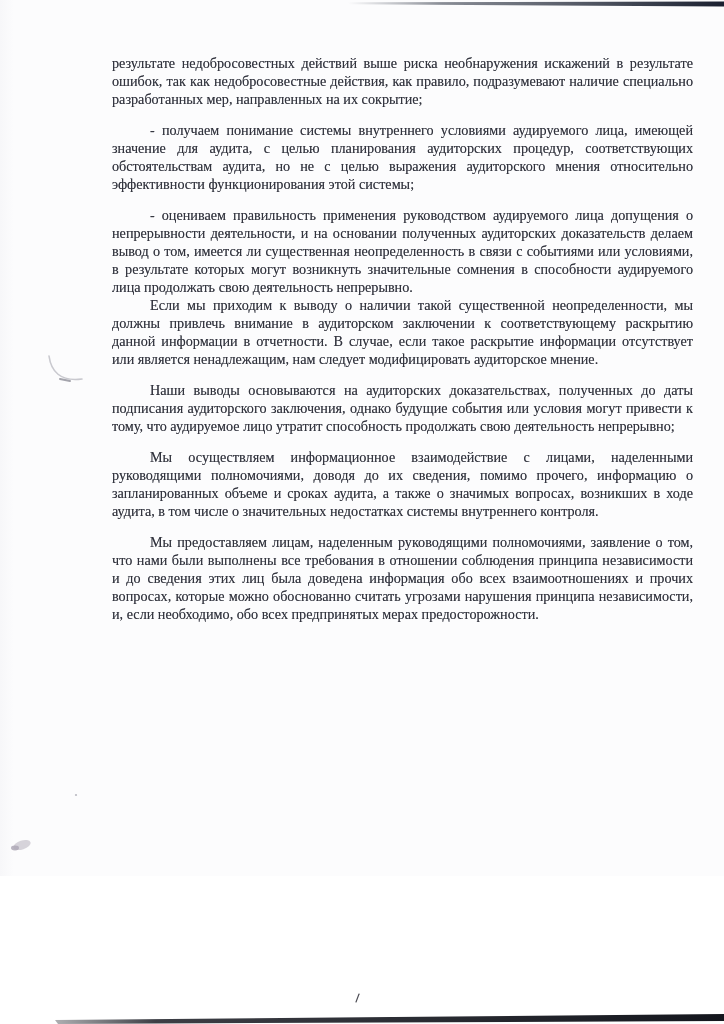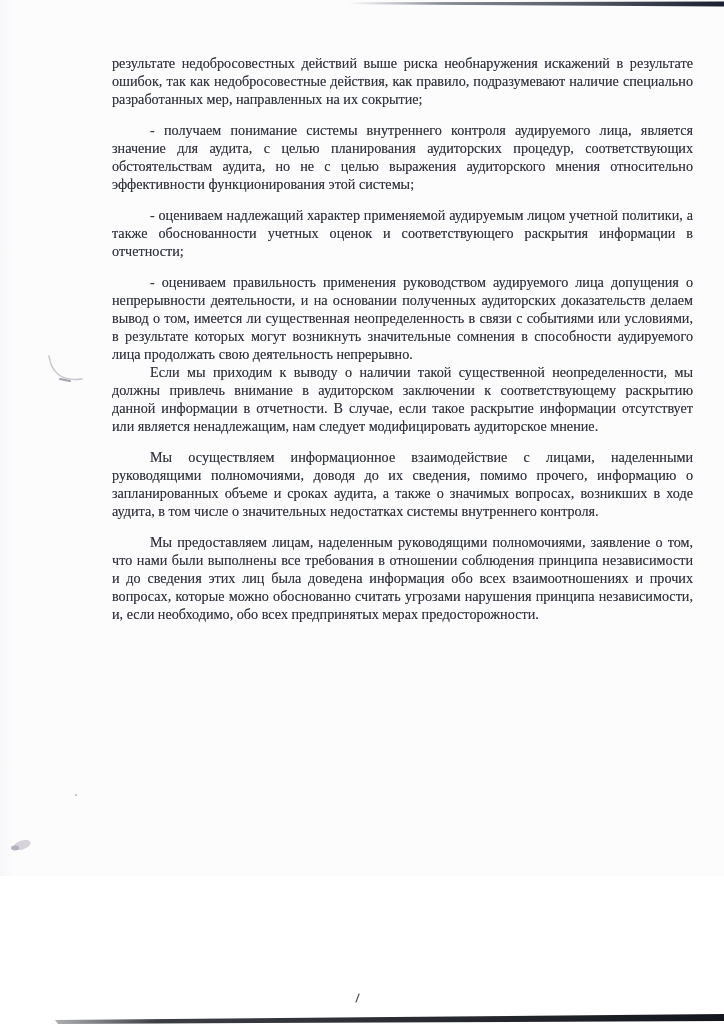--- a/index.html
+++ b/index.html
@@ -41,24 +41,24 @@
     pointer-events: none;
   }
 </style>
 </head>
 <body>
 
 <div class="page">
 
   <div class="text-block">
     <p class="no-indent">результате недобросовестных действий выше риска необнаружения искажений в результате ошибок, так как недобросовестные действия, как правило, подразумевают наличие специально разработанных мер, направленных на их сокрытие;</p>
-    <p class="gap">- получаем понимание системы внутреннего контроля аудируемого лица, является значение для аудита, с целью планирования аудиторских процедур, соответствующих обстоятельствам аудита, но не с целью выражения аудиторского мнения относительно эффективности функционирования этой системы;</p>
-    <p class="gap">- оцениваем надлежащий характер применяемой аудируемым лицом учетной политики, а также обоснованности учетных оценок и соответствующего раскрытия информации в отчетности;</p>
+    <p class="gap">- получаем понимание системы внутреннего условиями аудируемого лица, имеющей значение для аудита, с целью планирования аудиторских процедур, соответствующих обстоятельствам аудита, но не с целью выражения аудиторского мнения относительно эффективности функционирования этой системы;</p>
     <p class="gap">- оцениваем правильность применения руководством аудируемого лица допущения о непрерывности деятельности, и на основании полученных аудиторских доказательств делаем вывод о том, имеется ли существенная неопределенность в связи с событиями или условиями, в результате которых могут возникнуть значительные сомнения в способности аудируемого лица продолжать свою деятельность непрерывно.</p>
     <p>Если мы приходим к выводу о наличии такой существенной неопределенности, мы должны привлечь внимание в аудиторском заключении к соответствующему раскрытию данной информации в отчетности. В случае, если такое раскрытие информации отсутствует или является ненадлежащим, нам следует модифицировать аудиторское мнение.</p>
+    <p class="gap">Наши выводы основываются на аудиторских доказательствах, полученных до даты подписания аудиторского заключения, однако будущие события или условия могут привести к тому, что аудируемое лицо утратит способность продолжать свою деятельность непрерывно;</p>
     <p class="gap">Мы осуществляем информационное взаимодействие с лицами, наделенными руководящими полномочиями, доводя до их сведения, помимо прочего, информацию о запланированных объеме и сроках аудита, а также о значимых вопросах, возникших в ходе аудита, в том числе о значительных недостатках системы внутреннего контроля.</p>
     <p class="gap">Мы предоставляем лицам, наделенным руководящими полномочиями, заявление о том, что нами были выполнены все требования в отношении соблюдения принципа независимости и до сведения этих лиц была доведена информация обо всех взаимоотношениях и прочих вопросах, которые можно обоснованно считать угрозами нарушения принципа независимости, и, если необходимо, обо всех предпринятых мерах предосторожности.</p>
   </div>
 
   <svg class="artifacts" viewBox="0 0 724 1024" xmlns="http://www.w3.org/2000/svg">
     <defs>
       <linearGradient id="edgeFadeTop" x1="0" y1="0" x2="1" y2="0">
         <stop offset="0" stop-color="#2a3140" stop-opacity="0"></stop>
         <stop offset="0.25" stop-color="#2a3140" stop-opacity="0.55"></stop>
         <stop offset="1" stop-color="#1a2030" stop-opacity="1"></stop>

